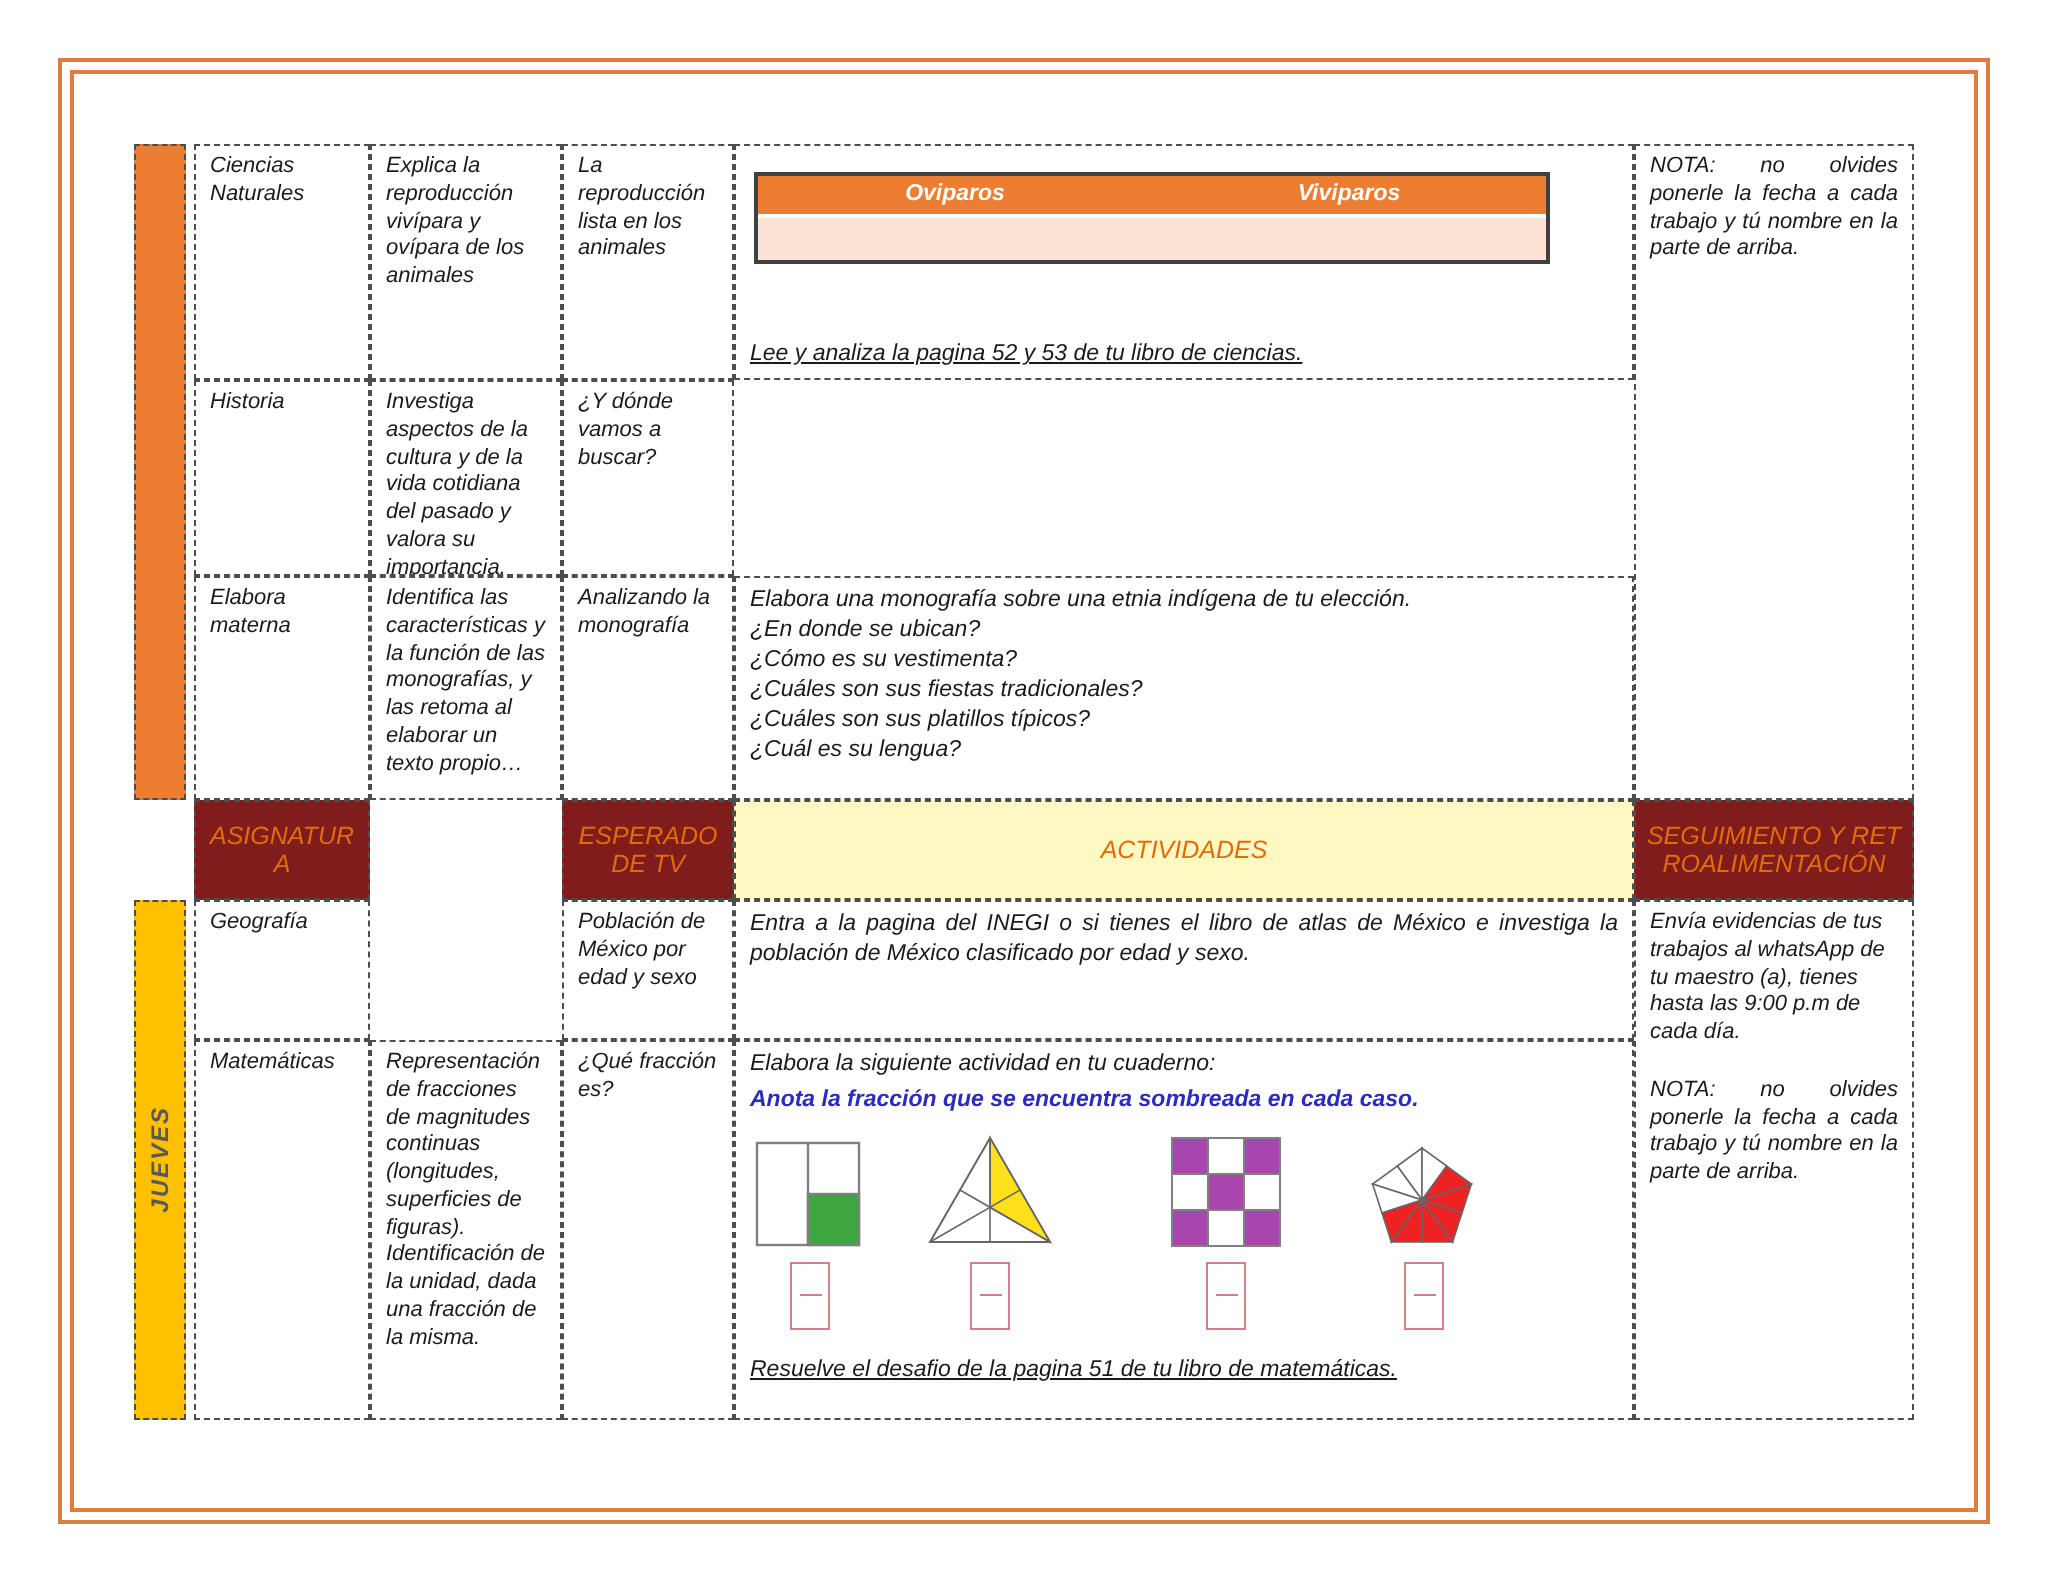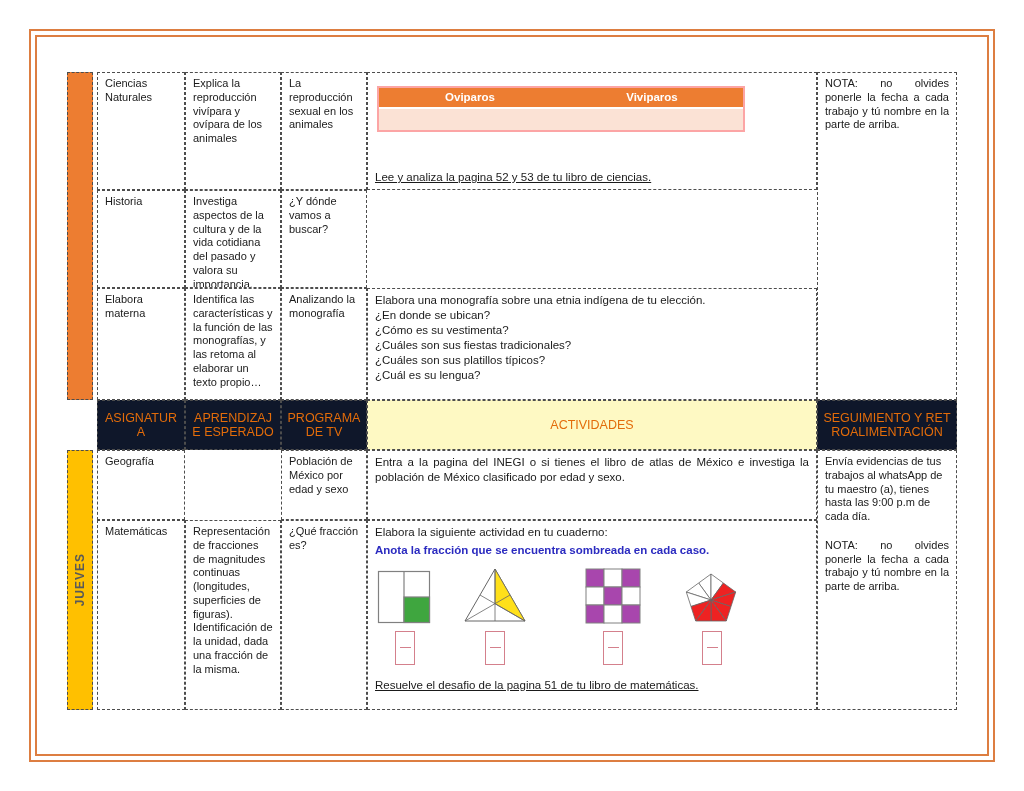--- a/index.html
+++ b/index.html
@@ -11,20 +11,21 @@
   }
   
   .frame-outer{position:absolute;inset:29px;border:2px solid #DD7E41;pointer-events:none;}
   .frame-inner{position:absolute;inset:35px;border:2px solid #DD7E41;pointer-events:none;}
 
   .planner{
     position:absolute;left:67px;top:72px;
     display:grid;
     grid-template-columns:30px 88px 96px 86px 450px 140px;
     grid-template-rows:118px 98px 112px 50px 70px 190px;
+    font-style:italic;
   }
   .cell{
     border:1px dashed #4d4d4d;
     padding:4px 7px;
     font-size:11px;line-height:1.25;
     overflow:hidden;
     box-sizing:border-box;
   }
   .act{font-size:11.5px;line-height:1.3;display:flex;flex-direction:column;}
   .just{text-align:justify;}
@@ -37,29 +38,29 @@
   .band{width:26px;height:100%;box-sizing:border-box;border:1px dashed #4d4d4d;}
   .band.orange{background:#ED7D31;}
   .band.gold{background:#FFC000;display:flex;align-items:center;justify-content:center;}
   .band-label{
     writing-mode:vertical-rl;transform:rotate(180deg);
     color:#595959;font-weight:700;font-size:12px;letter-spacing:1px;
   }
 
   
   .hdr{
-    background:#0f172a;color:#E36C0A;
+    background:#7f1d1d;color:#E36C0A;
     display:flex;align-items:center;justify-content:center;
     text-align:center;font-size:12.5px;line-height:1.15;
     padding:2px 4px;word-break:break-all;
   }
   .hdr.light{background:#fef9c3;word-break:normal;}
 
   
-  .mini{border:2px solid #fca5a5;margin:9px 2px 0 2px;width:368px;box-sizing:border-box;}
+  .mini{border:2px solid #404040;margin:9px 2px 0 2px;width:398px;box-sizing:border-box;}
   .mini-hdr{display:flex;background:#ED7D31;color:#ffffff;font-weight:bold;font-size:11.5px;text-align:center;}
   .mini-hdr div{flex:1;padding:2px 0;}
   .mini-body{height:21px;background:#FBE2D5;border-top:2px solid #ffffff;}
 
   
   .highlight{color:#2B2BC0;font-weight:bold;margin-top:3px;}
   .shapes-row{display:flex;align-items:flex-end;margin-top:8px;}
   .shape-col{display:flex;flex-direction:column;align-items:center;}
   .ansbox{
     width:20px;height:34px;margin-top:7px;
@@ -78,21 +79,21 @@
 <div class="frame-inner"></div>
 
 <div class="planner">
 
   <div class="band-cell" style="grid-column:1;grid-row:1/4">
     <div class="band orange"></div>
   </div>
 
   <div class="cell" style="grid-column:2;grid-row:1">Ciencias Naturales</div>
   <div class="cell" style="grid-column:3;grid-row:1">Explica la reproducción vivípara y ovípara de los animales</div>
-  <div class="cell" style="grid-column:4;grid-row:1">La reproducción sexual en los animales</div>
+  <div class="cell" style="grid-column:4;grid-row:1">La reproducción lista en los animales</div>
   <div class="cell act" style="grid-column:5;grid-row:1">
     <div class="mini">
       <div class="mini-hdr">
         <div>Oviparos</div>
         <div>Viviparos</div>
       </div>
       <div class="mini-body"></div>
     </div>
     <div class="spacer"></div>
     <div class="doclink">Lee y analiza la pagina 52 y 53 de tu libro de ciencias.</div>
@@ -114,22 +115,21 @@
 ¿En donde se ubican?
 ¿Cómo es su vestimenta?
 ¿Cuáles son sus fiestas tradicionales?
 ¿Cuáles son sus platillos típicos?
 ¿Cuál es su lengua?</div>
     <div class="spacer"></div>
   </div>
 
   <div class="band-cell" style="grid-column:1;grid-row:4"></div>
   <div class="cell hdr" style="grid-column:2;grid-row:4">ASIGNATURA</div>
-  <div class="cell hdr" style="grid-column:3;grid-row:4">APRENDIZAJE ESPERADO</div>
-  <div class="cell hdr" style="grid-column:4;grid-row:4">PROGRAMA DE TV</div>
+  <div class="cell hdr" style="grid-column:4;grid-row:4">ESPERADO DE TV</div>
   <div class="cell hdr light" style="grid-column:5;grid-row:4">ACTIVIDADES</div>
   <div class="cell hdr" style="grid-column:6;grid-row:4">SEGUIMIENTO Y RETROALIMENTACIÓN</div>
 
   <div class="band-cell" style="grid-column:1;grid-row:5/7">
     <div class="band gold">
       <span class="band-label">JUEVES</span>
     </div>
   </div>
 
   <div class="cell" style="grid-column:2;grid-row:5">Geografía</div>

